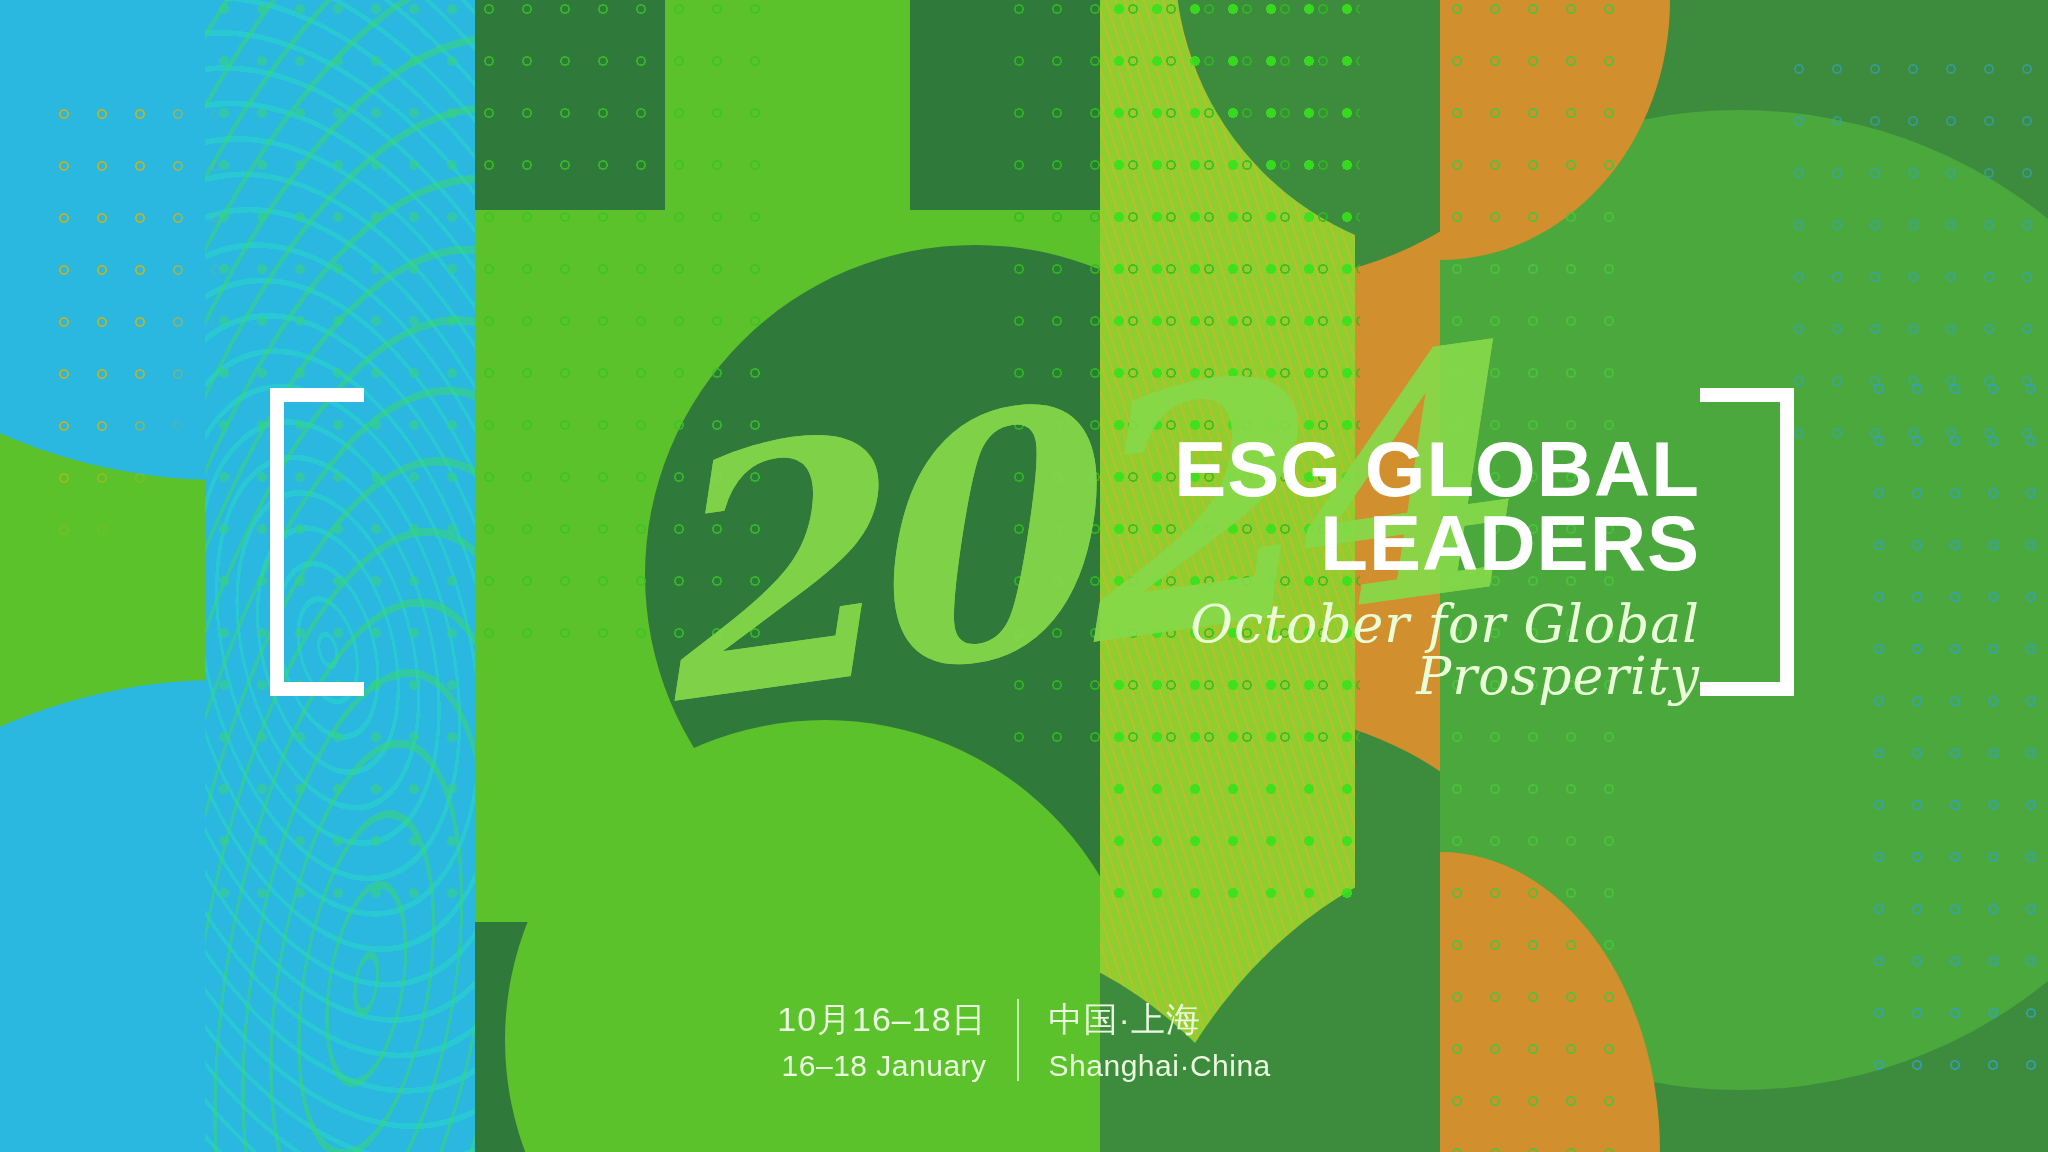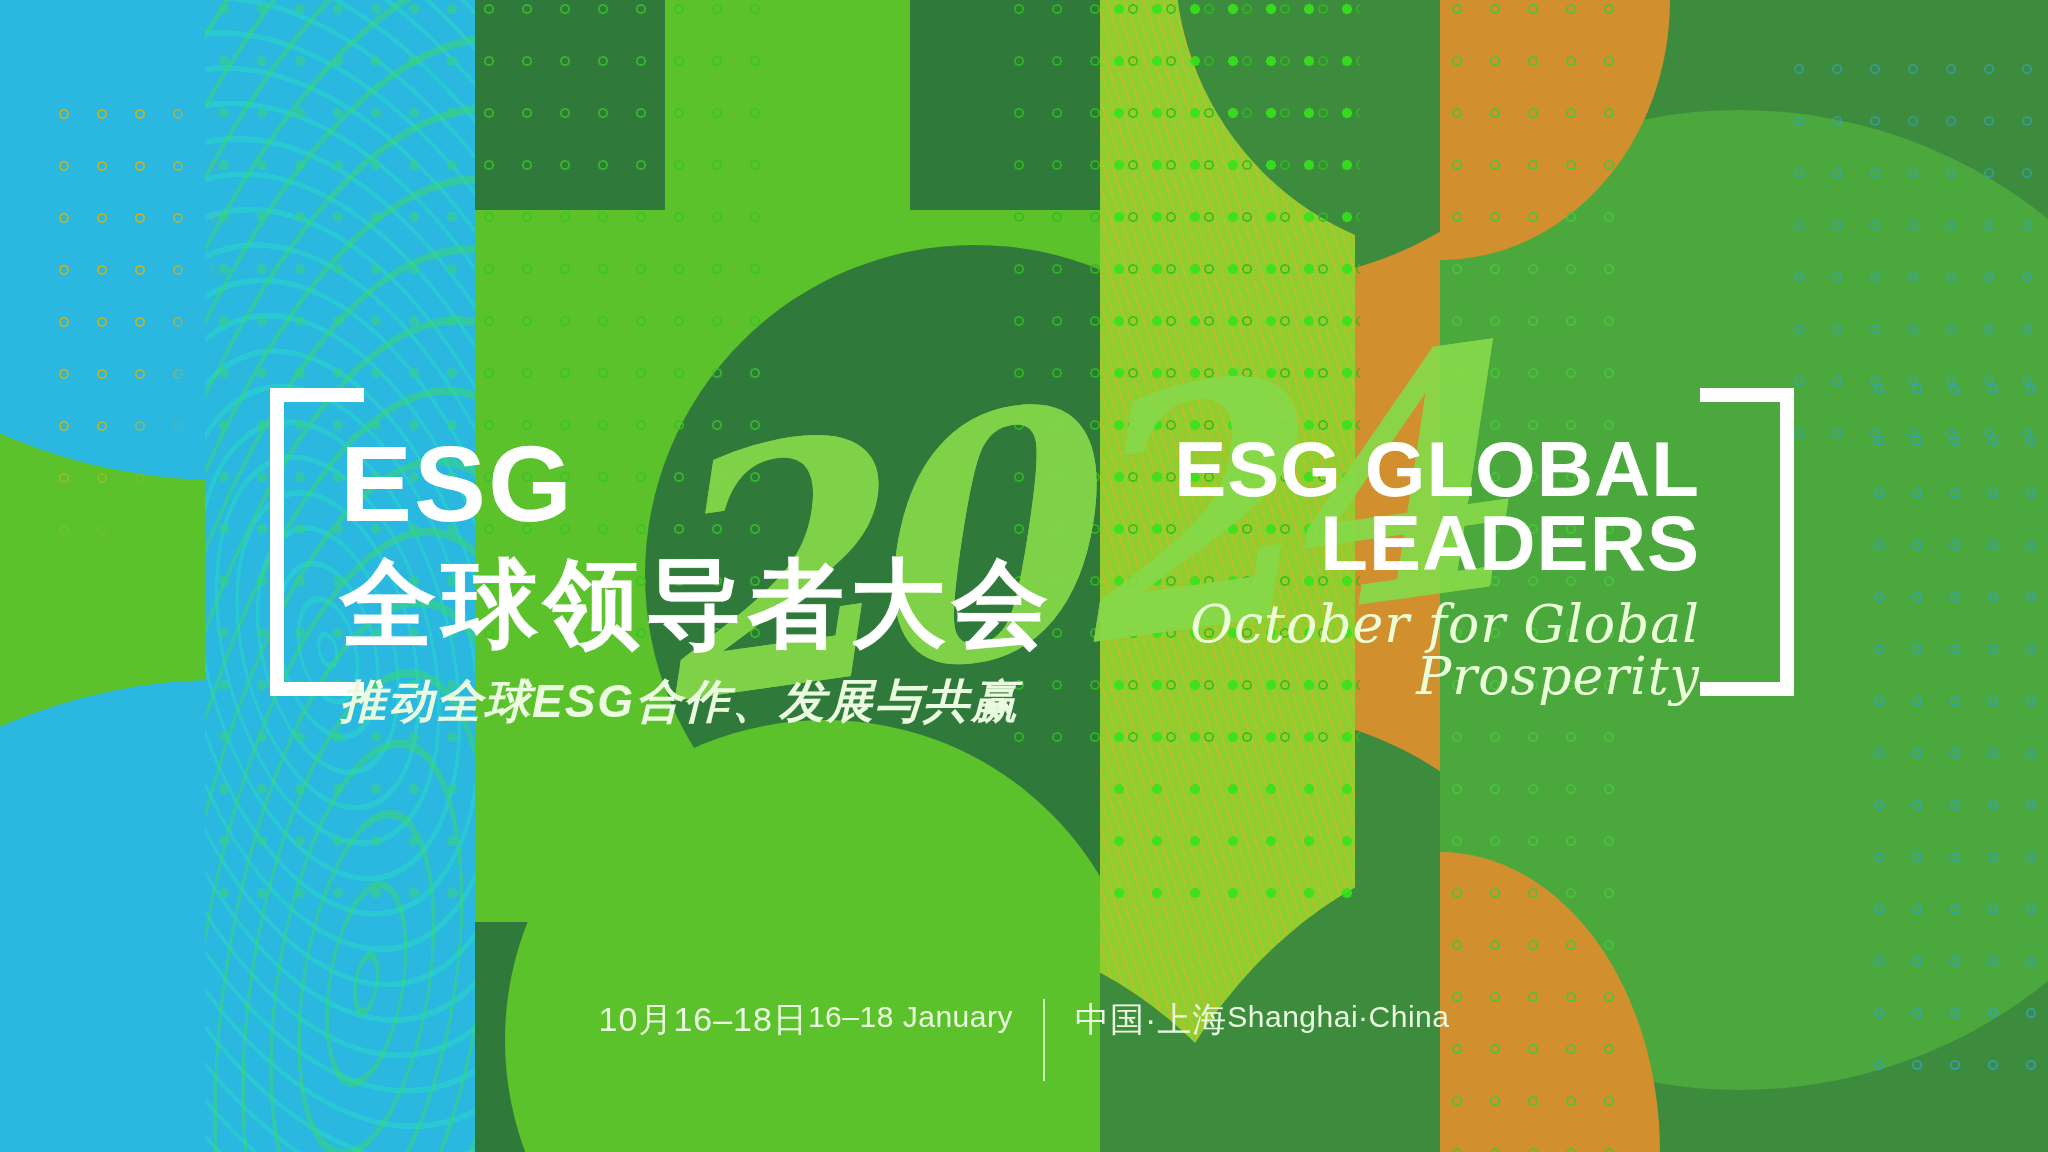--- a/index.html
+++ b/index.html
@@ -152,21 +152,21 @@
     font-size:52px;color:#eaffd8;line-height:1;
     letter-spacing:1px;
   }
 
   
   .footer{
     position:absolute;left:0;right:0;top:995px;
     display:flex;justify-content:center;align-items:flex-start;gap:0;
     color:#eafbe0;
   }
-  .f-col{display:flex;flex-direction:row;}
+  .f-col{display:flex;flex-direction:column;}
   .f-col.date{text-align:right;padding-right:30px;}
   .f-col.place{text-align:left;padding-left:30px;}
   .f-cn{font-size:34px;font-weight:500;line-height:1.45;letter-spacing:1px;}
   .f-en{font-size:30px;font-weight:400;line-height:1.45;letter-spacing:.5px;}
   .f-div{width:2px;height:82px;background:rgba(234,251,224,.75);margin-top:4px;}
 </style>
 </head>
 <body>
 
 <div id="poster">
@@ -216,25 +216,20 @@
   <div class="dots solid d5"></div>
   <div class="dots rings d6"></div>
   <div class="dots rings d7"></div>
   <div class="dots rings d8"></div>
 
   <div class="year">2024</div>
 
   <div class="bracket left"></div>
   <div class="bracket right"></div>
 
-  <div class="cn-block">
-    <div class="esg-cn">ESG</div>
-    <div class="cn-title">全球领导者大会</div>
-    <div class="cn-sub">推动全球ESG合作、发展与共赢</div>
-  </div>
 
   <div class="en-block">
     <div class="en-title">
       <span class="ln">ESG GLOBAL</span>
       <span class="ln">LEADERS</span>
     </div>
     <div class="en-sub">October for Global Prosperity</div>
   </div>
 
   <div class="footer">

